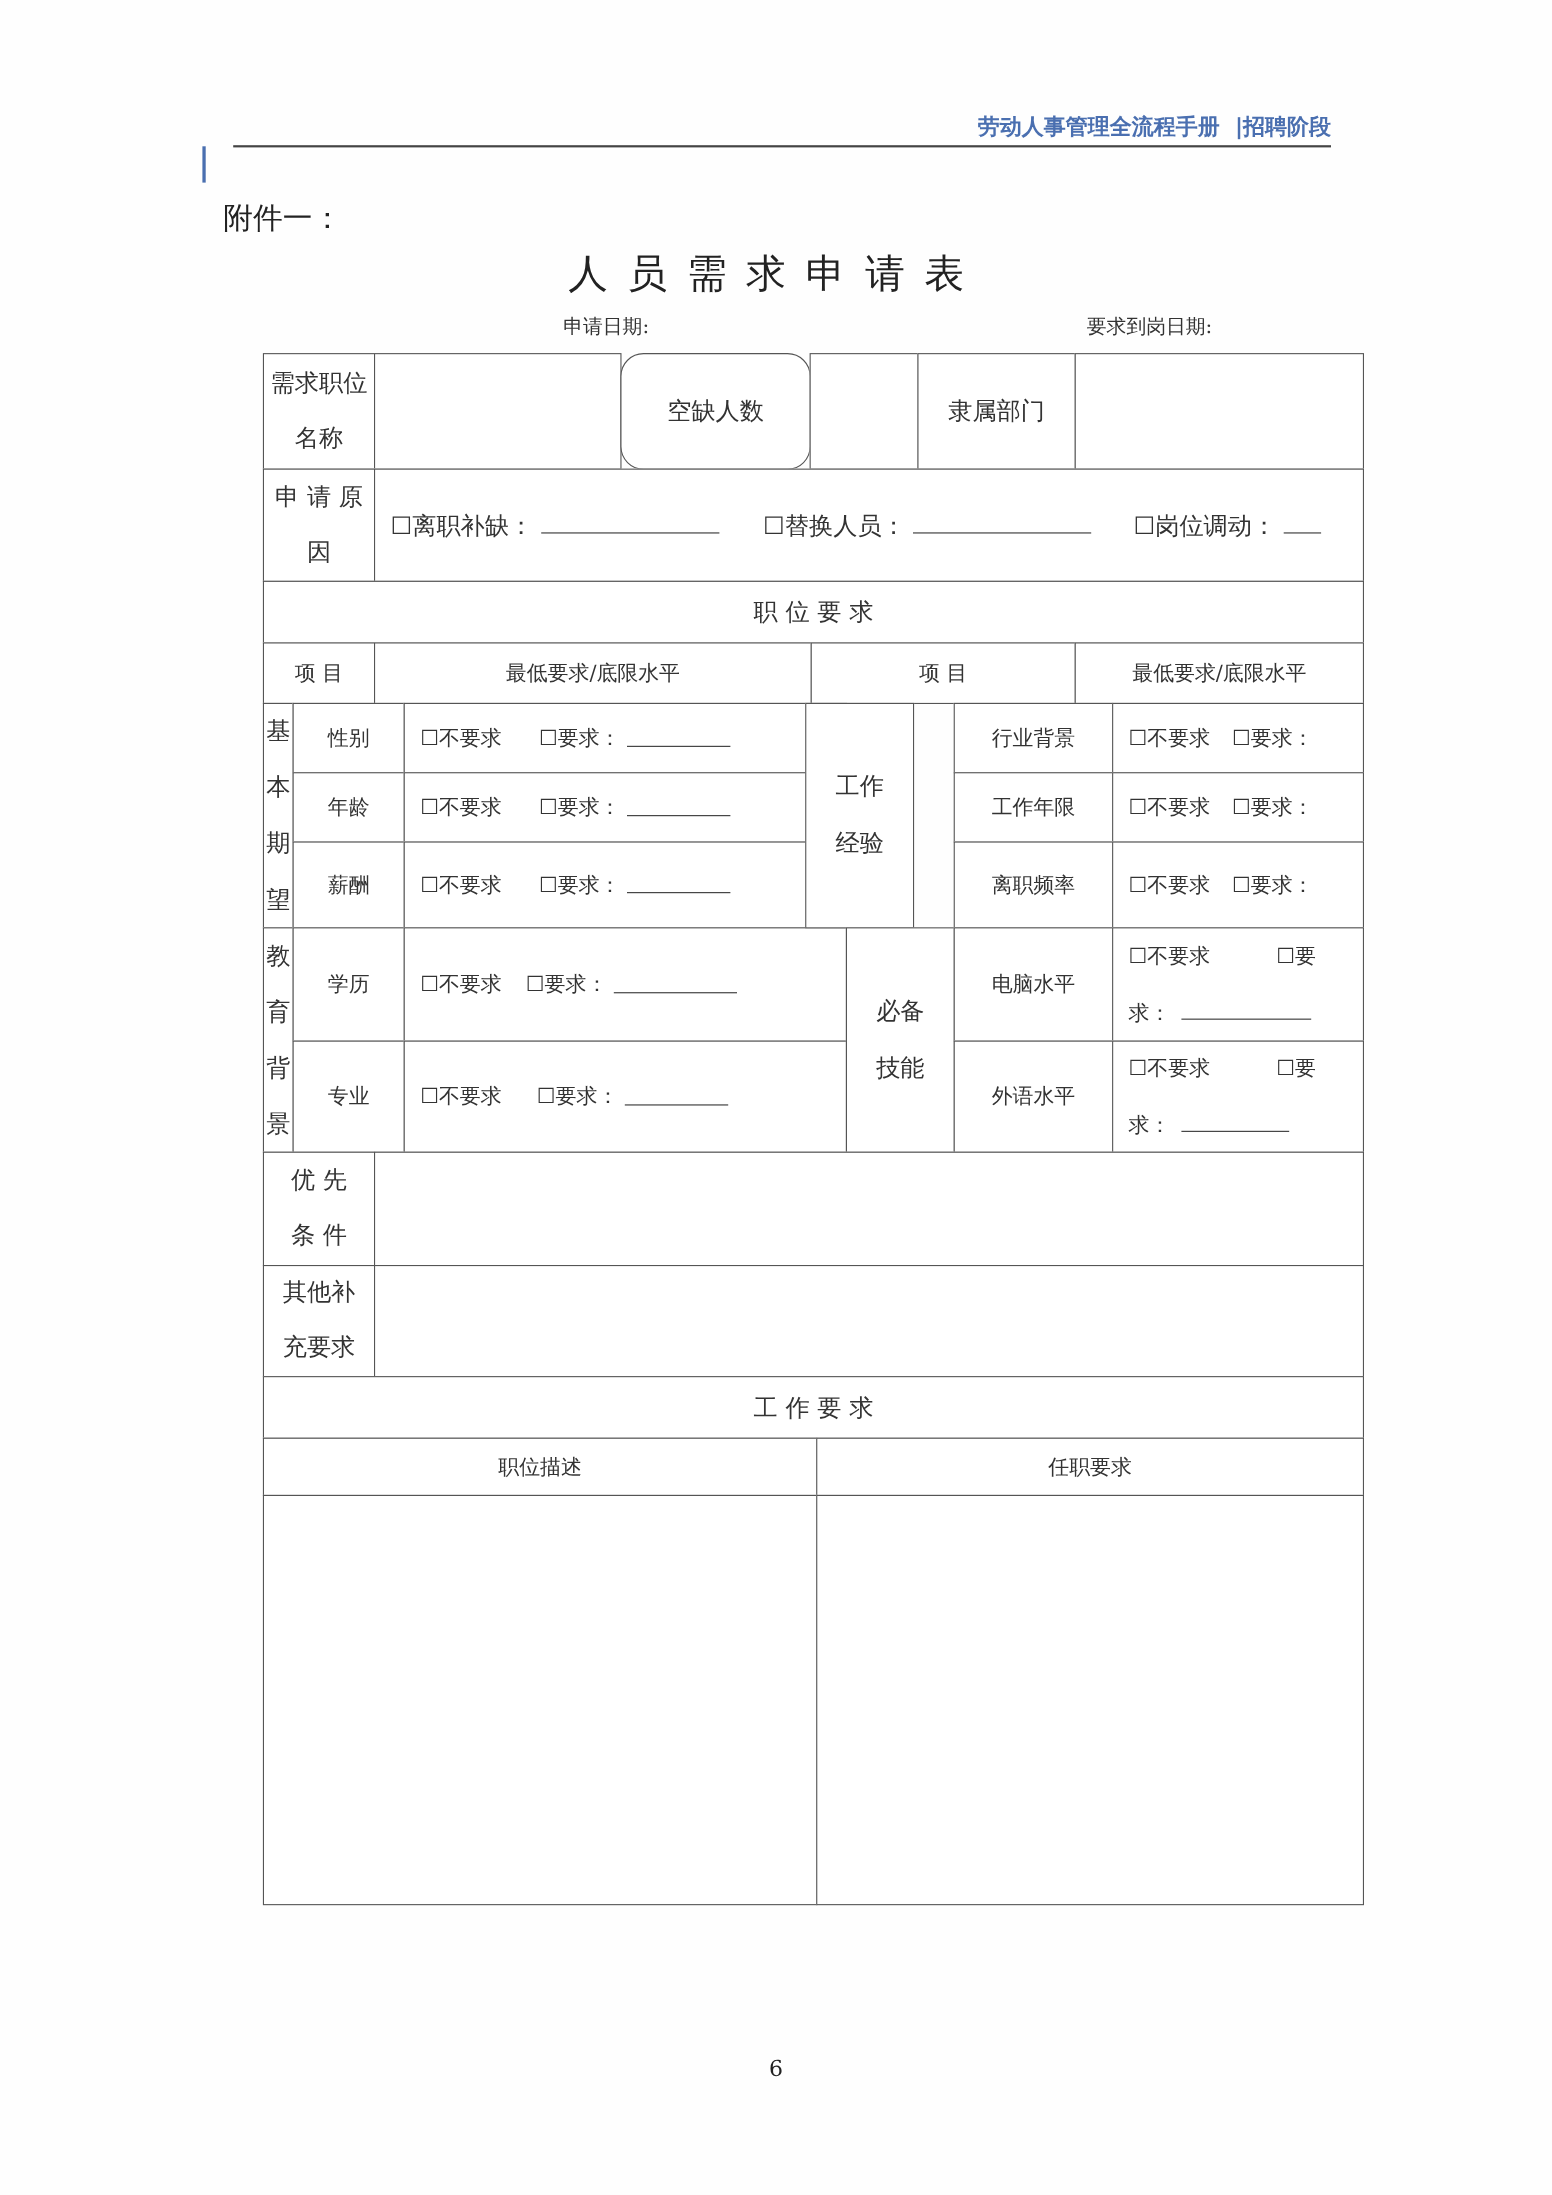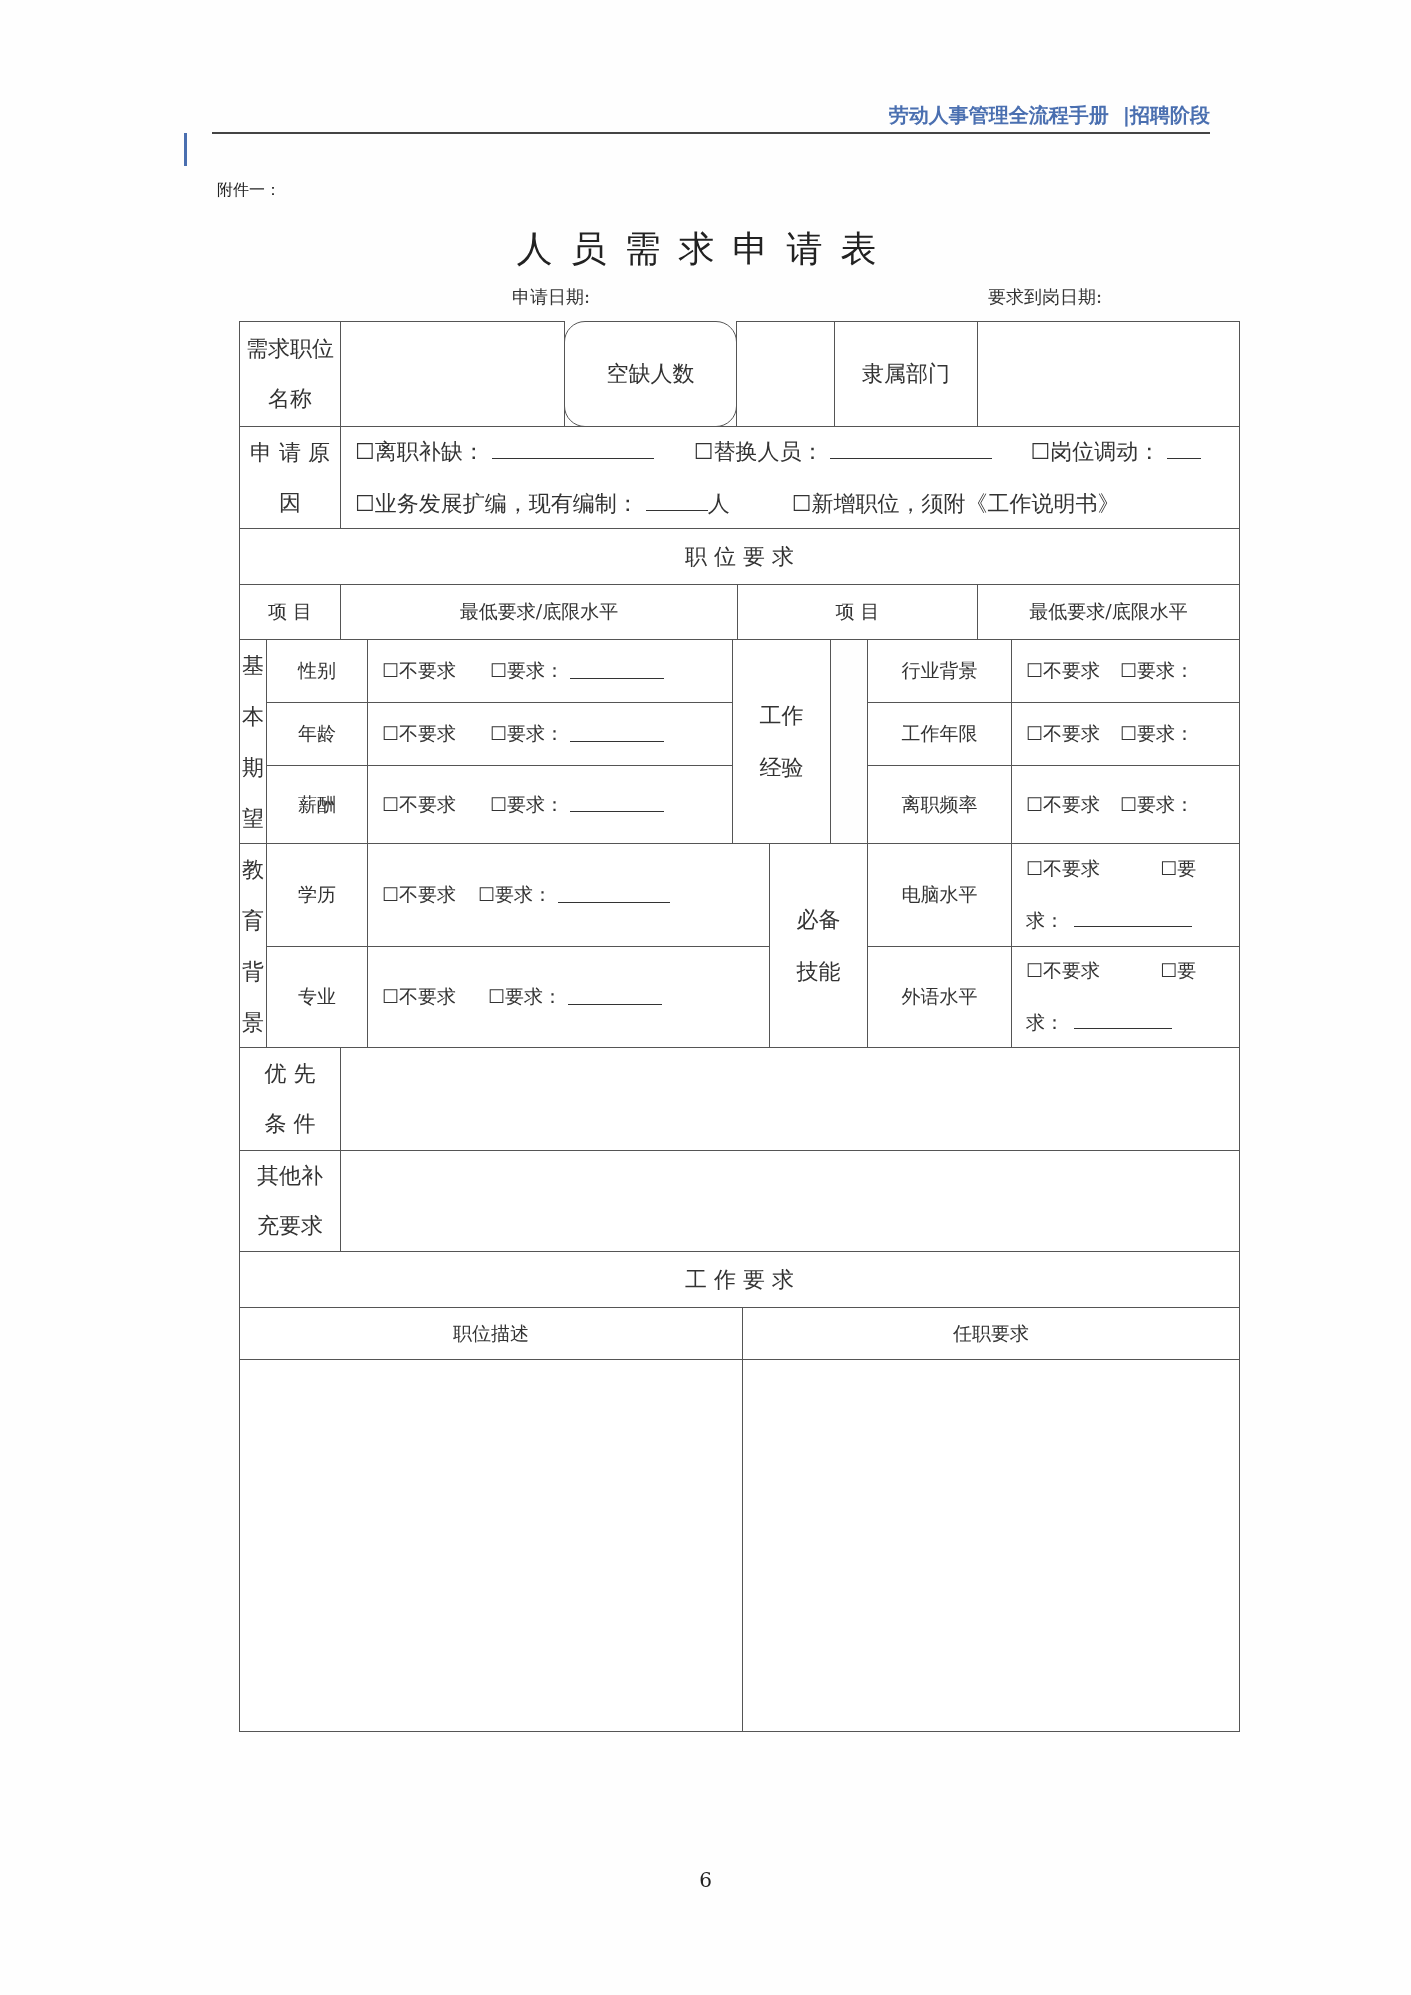--- a/index.html
+++ b/index.html
@@ -3,21 +3,21 @@
 <meta charset="utf-8">
 <style>
   html, body { margin:0; padding:0; }
   body { width:1411px; height:1995px; background:#fefefe; position:relative; overflow:hidden;
          font-family: "DejaVu Serif", "Liberation Serif", serif; color:#333; }
   .abs { position:absolute; }
   .hdr-text { left:860px; top:102px; width:350px; text-align:right; font-family:"DejaVu Sans","Liberation Sans",sans-serif;
               font-weight:bold; font-size:20px; color:#4a6fb0; letter-spacing:0px; white-space:nowrap; }
   .hdr-rule { left:212px; top:132px; width:998px; height:2px; background:#444; }
   .blue-bar { left:184px; top:133px; width:3px; height:33px; background:#4a6fb0; }
-  .attach { left:217px; top:180px; font-size:16px; color:#222; }
+  .attach { left:203px; top:180px; font-size:27px; color:#222; }
   .title { left:0; width:1411px; top:225px; text-align:center; font-size:36px; letter-spacing:18px; color:#222; }
   .date1 { left:512px; top:285px; font-size:18px; color:#333; }
   .date2 { left:988px; top:285px; font-size:18px; color:#333; }
   .cell { position:absolute; box-sizing:border-box; border:1.5px solid #555; display:flex; align-items:center; justify-content:center;
           text-align:center; font-size:19px; color:#333; background:#fff;margin-left:24px; }
   .cell.l { justify-content:flex-start; padding-left:14px; }
   .big { font-size:22px; }
   .vert { flex-direction:column; line-height:50px; }
   .vlabel { font-size:22px; line-height:51px; writing-mode:horizontal-tb; flex-direction:column; padding:0; }
   .blank { display:inline-block; border-bottom:1.5px solid #333; height:14px; vertical-align:baseline; }
@@ -59,26 +59,20 @@
     <div class="line">
       <span class="opt"><span>☐</span><span>离职补缺：</span></span>
       <span class="blank" style="width:162px;"></span>
       <span style="display:inline-block;width:26px;"></span>
       <span class="opt"><span>☐</span><span>替换人员：</span></span>
       <span class="blank" style="width:162px;"></span>
       <span style="display:inline-block;width:24px;"></span>
       <span class="opt"><span>☐</span><span>岗位调动：</span></span>
       <span class="blank" style="width:34px;"></span>
     </div>
-    <div class="line">
-      <span class="opt"><span>☐</span><span>业务发展扩编，现有编制：</span></span>
-      <span class="blank" style="width:62px;"></span><span>人</span>
-      <span style="display:inline-block;width:48px;"></span>
-      <span class="opt"><span>☐</span><span>新增职位，须附《工作说明书》</span></span>
-    </div>
   </div>
 
   <div class="cell big" style="left:215px;top:528px;width:1001px;height:57px;">职 位 要 求</div>
 
   <div class="cell" style="left:215px;top:584px;width:102px;height:56px;font-size:19px;">项 目</div>
   <div class="cell" style="left:316px;top:584px;width:398px;height:56px;">最低要求/底限水平</div>
   <div class="cell" style="left:713px;top:584px;width:241px;height:56px;">项 目</div>
   <div class="cell" style="left:953px;top:584px;width:263px;height:56px;">最低要求/底限水平</div>
 
   <div class="cell vlabel" style="left:215px;top:639px;width:28px;height:205px;">

